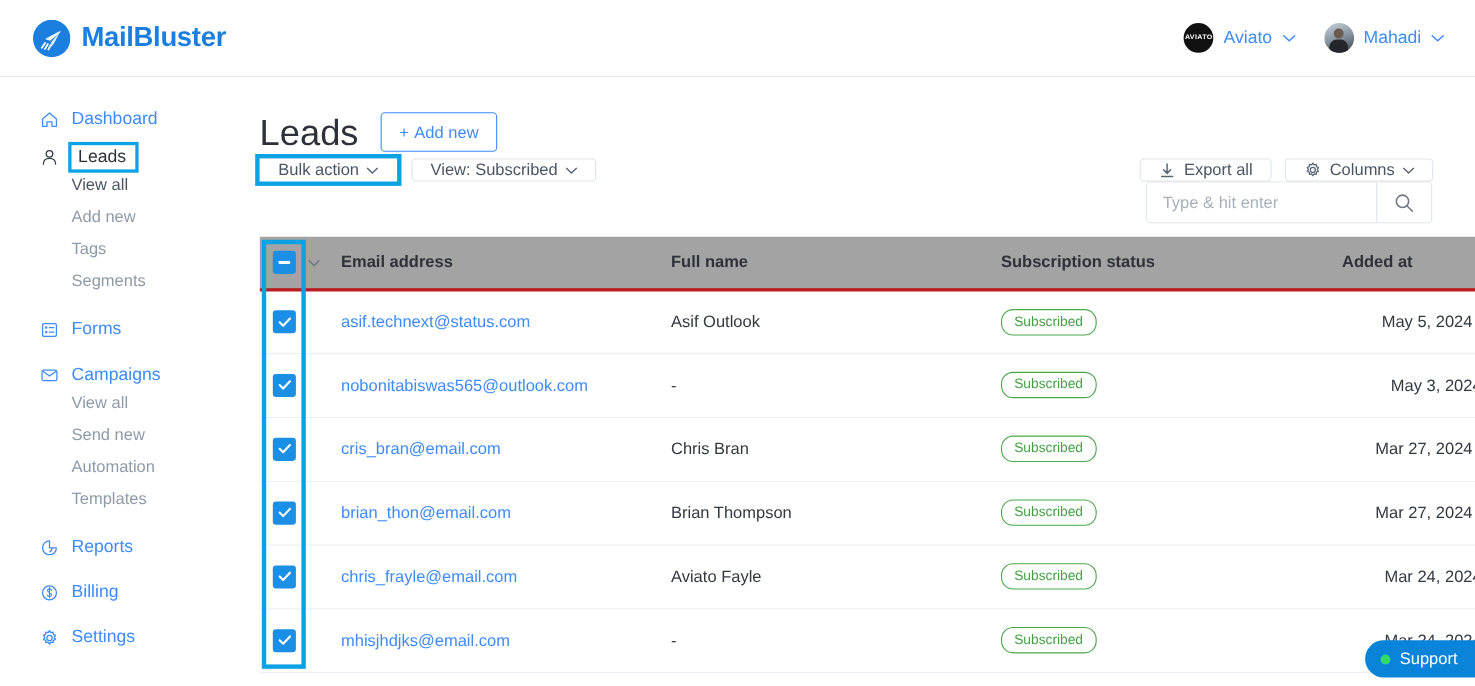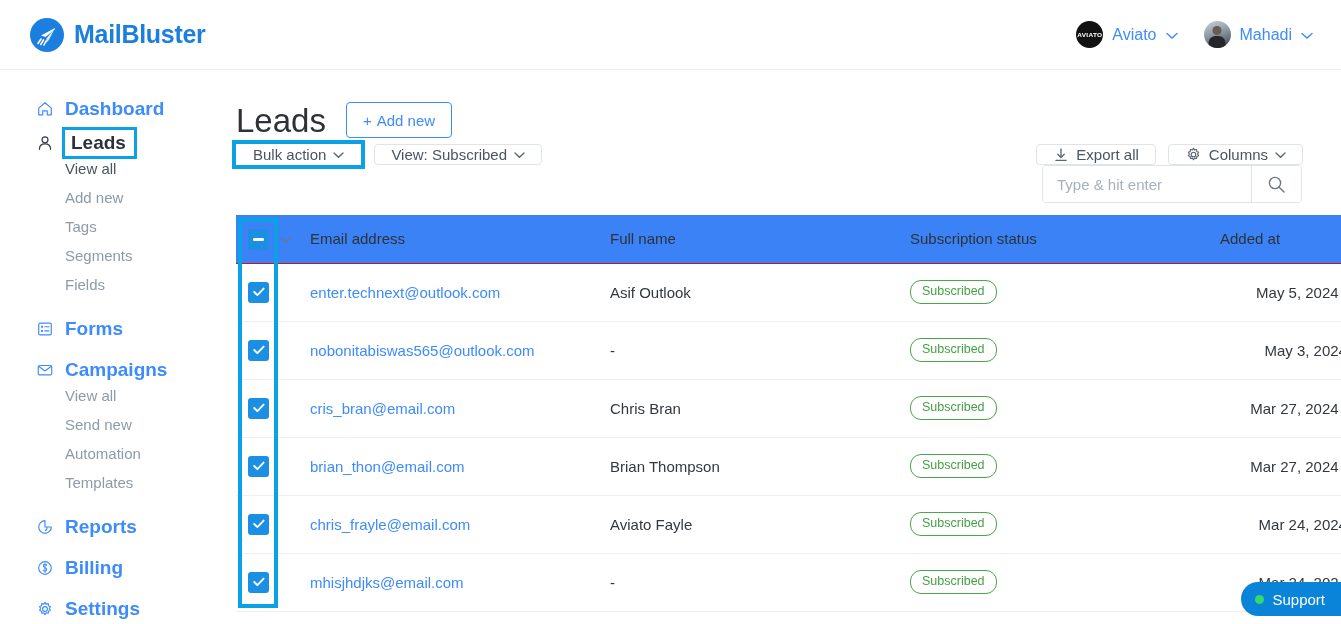--- a/index.html
+++ b/index.html
@@ -53,21 +53,21 @@
   
   .sidebar {
     position: absolute; top: 70px; left: 0; width: 230px; height: 554px;
     background: #fff; padding-top: 22px;
   }
   .nav-row {
     display: flex; align-items: center; gap: 11px;
     height: 34px; padding-left: 36px; cursor: pointer;
   }
   .nav-ico { width: 18px; height: 18px; flex: none; display: block; }
-  .nav-label { font-size: 19px; color: #3d8bfd; white-space: nowrap; font-weight: bold; }
+  .nav-label { font-size: 16px; color: #3d8bfd; white-space: nowrap; }
   .nav-row.mt { margin-top: 7px; }
   .sub-row {
     height: 29px; padding-left: 65px; display: flex; align-items: flex-start; cursor: pointer;
   }
   .sub-label { font-size: 15px; color: #8e9aa8; }
   .sub-row.active .sub-label { color: #4a5562; }
 
   
   .leads-hl {
     position: relative; display: inline-flex; align-items: center;
@@ -123,23 +123,23 @@
   }
   .bulk-hl .btn { border-color: #fff; }
 
   
   .table-area { position: absolute; left: 6px; top: 145px; width: 1105px; height: 409px; overflow: hidden; }
   table.leads {
     border-collapse: collapse; table-layout: fixed;
     width: 1185px; background: #fff;
   }
   table.leads th {
-    background: #3b82f6; height: 48px;
-    font-size: 15px; font-weight: normal; color: #2e3238;
-    text-align: left; padding: 0; border-bottom: 1px solid #b91c1c;
+    background: #a3a3a3; height: 48px;
+    font-size: 15px; font-weight: bold; color: #2e3238;
+    text-align: left; padding: 0; border-bottom: 3px solid #b91c1c;
     vertical-align: middle;
   }
   table.leads td {
     height: 58px; padding: 0; font-size: 15px; color: #33383f;
     border-bottom: 1px solid #ecf0f4; vertical-align: middle;
   }
   .c-chk { width: 44px; padding-left: 12px !important; }
   .c-exp { width: 30px; }
   .c-email { width: 300px; }
   .c-name { width: 300px; }
@@ -243,23 +243,20 @@
     </div>
     <div class="sub-row">
       <span class="sub-label">Add new</span>
     </div>
     <div class="sub-row">
       <span class="sub-label">Tags</span>
     </div>
     <div class="sub-row">
       <span class="sub-label">Segments</span>
     </div>
-    <div class="sub-row">
-      <span class="sub-label">Fields</span>
-    </div>
 
     <div class="nav-row mt">
       <svg class="nav-ico" viewBox="0 0 20 20">
         <rect x="3" y="3.5" width="14" height="13" rx="1.6" fill="none" stroke="#3d8bfd" stroke-width="1.3"></rect>
         <rect x="5.6" y="6.4" width="2.2" height="2.2" fill="#3d8bfd"></rect>
         <rect x="5.6" y="11" width="2.2" height="2.2" fill="#3d8bfd"></rect>
         <path d="M9.8 7.5 H14.4 M9.8 12.1 H14.4" stroke="#3d8bfd" stroke-width="1.3" stroke-linecap="round"></path>
       </svg>
       <span class="nav-label">Forms</span>
     </div>
@@ -399,21 +396,21 @@
           </tr>
         </thead>
         <tbody id="tbody">
             <tr>
               <td class="c-chk"><span class="chk">
                   <svg width="12" height="10" viewBox="0 0 12 10">
                     <path d="M1.2 5 L4.4 8.2 L10.6 1.6" stroke="#fff" stroke-width="1.9" fill="none" stroke-linecap="round" stroke-linejoin="round"></path>
                   </svg>
                 </span></td>
               <td class="c-exp"></td>
-              <td class="c-email"><span class="email-link">enter.technext@outlook.com</span></td>
+              <td class="c-email"><span class="email-link">asif.technext@status.com</span></td>
               <td class="c-name">Asif Outlook</td>
               <td class="c-sub"><span class="pill">Subscribed</span></td>
               <td class="c-added">May 5, 2024 12:38 PM</td>
             </tr>
             <tr>
               <td class="c-chk"><span class="chk">
                   <svg width="12" height="10" viewBox="0 0 12 10">
                     <path d="M1.2 5 L4.4 8.2 L10.6 1.6" stroke="#fff" stroke-width="1.9" fill="none" stroke-linecap="round" stroke-linejoin="round"></path>
                   </svg>
                 </span></td>

